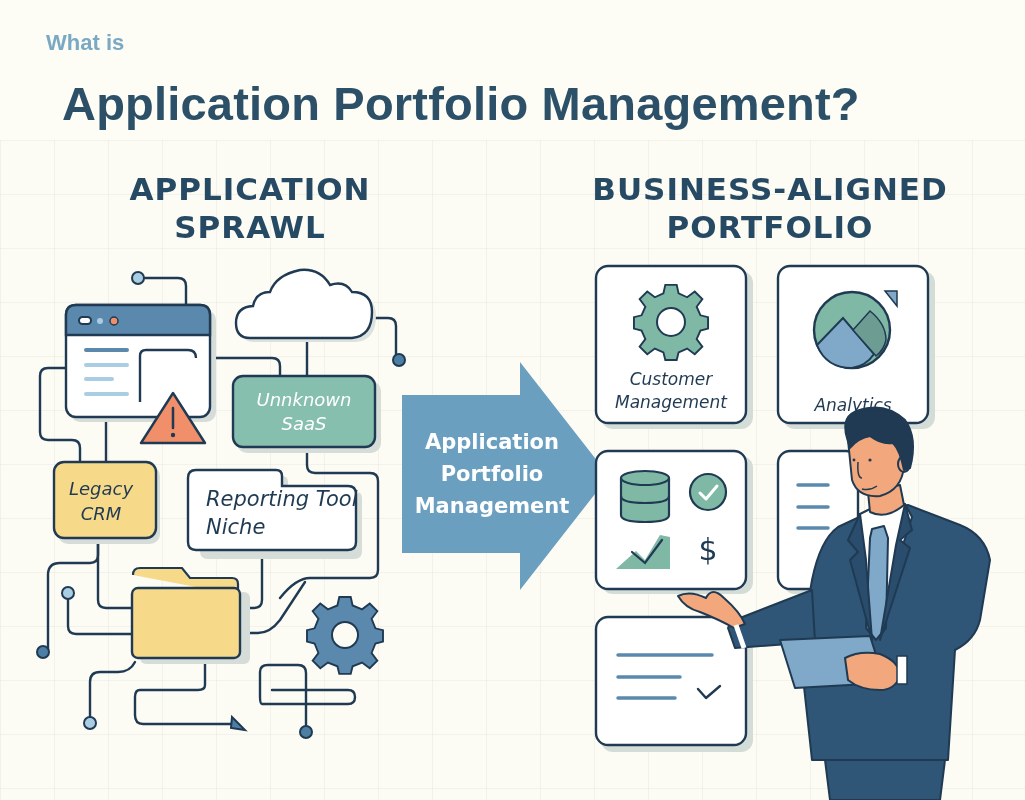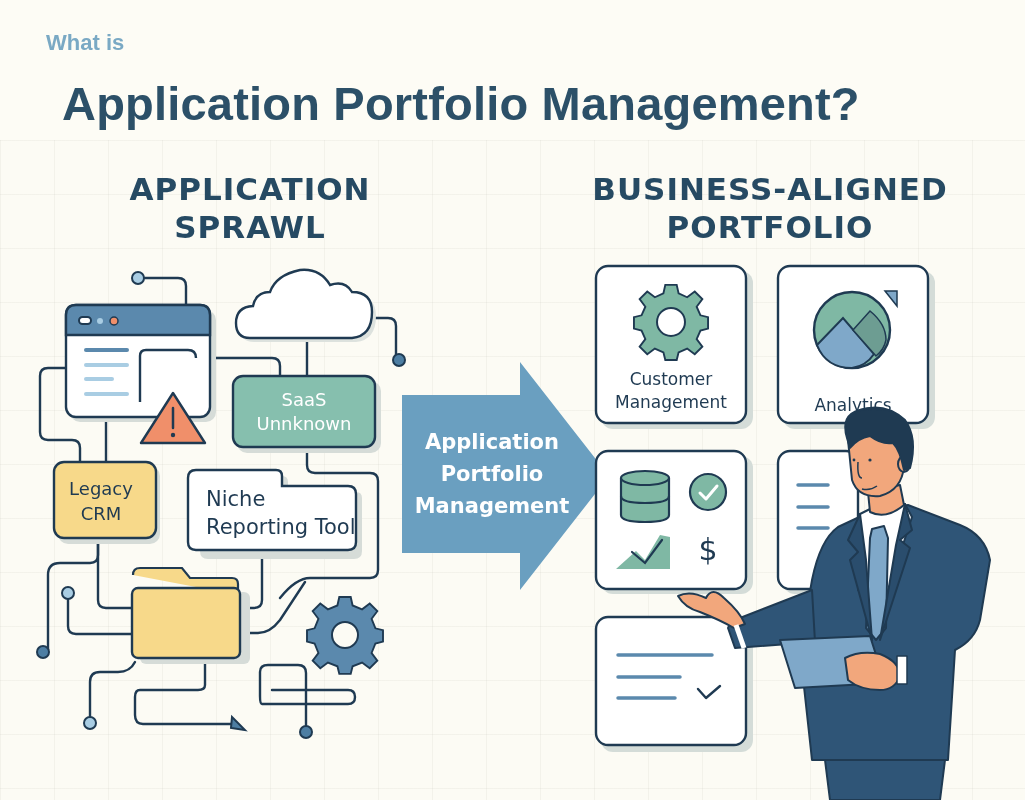--- a/index.html
+++ b/index.html
@@ -13,21 +13,21 @@
     background-position:0 140px;
     font-family:"DejaVu Sans", sans-serif;
   }
   .header-bg { position:absolute; left:0; top:0; width:1025px; height:140px; background:#fdfcf5; }
   .kicker { position:absolute; left:46px; top:30px; font-family:"Liberation Sans", sans-serif; font-weight:bold; font-size:22px; color:#7aa9c4; }
   .title { position:absolute; left:46px; top:76px; font-family:"Liberation Sans", sans-serif; font-weight:bold; font-size:47px; color:#2c5068; letter-spacing:0.2px;margin-left:16px; }
   .section-title { position:absolute; text-align:center; font-family:"DejaVu Sans", sans-serif; font-weight:bold; font-size:31px; color:#264a63; line-height:38px; letter-spacing:1px; }
   .stitle-left { left:100px; top:170px; width:300px; }
   .stitle-right { left:570px; top:170px; width:400px; }
   svg.art { position:absolute; left:0; top:0; }
-  .label { position:absolute; text-align:center; font-family:"DejaVu Sans", sans-serif; }
+  .label { position:absolute; text-align:center; font-family:"DejaVu Sans", sans-serif;font-style:italic; }
   .arrow-text { position:absolute; left:402px; top:426px; width:180px; text-align:center; color:#ffffff; font-family:"DejaVu Sans", sans-serif; font-weight:bold; font-size:21px; line-height:32px; }
 </style>
 </head>
 <body>
 
 <div class="header-bg"></div>
 <div class="kicker">What is</div>
 <div class="title">Application Portfolio Management?</div>
 
 <div class="section-title stitle-left">
@@ -231,30 +231,30 @@
 
     <path d="M845 658 Q860 650 880 654 Q900 662 900 676 Q895 690 880 690 Q860 690 848 680 Z" fill="#f2a77c"></path>
     <rect x="897" y="656" width="10" height="28" fill="#ffffff" stroke-width="1.5"></rect>
 
     <path d="M734 628 Q720 620 700 612 Q685 608 678 596 Q690 590 706 598 Q712 586 724 598 Q740 612 745 624 Z" fill="#f2a77c"></path>
     <path d="M736 625 L744 648" stroke="#ffffff" stroke-width="5"></path>
   </g>
 </svg>
 
 <div class="label" style="left:233px;top:388px;width:142px;color:#ffffff;font-size:18px;line-height:24px;">
+  <div>Unnknown</div>
   <div>SaaS</div>
-  <div>Unnknown</div>
 </div>
 <div class="label" style="left:54px;top:476px;width:94px;color:#1f3a52;font-size:18px;line-height:25px;">
   <div>Legacy</div>
   <div>CRM</div>
 </div>
 <div class="label" style="left:206px;top:485px;width:170px;color:#1f3a52;font-size:21px;line-height:28px;text-align:left;">
+  <div>Reporting Tool</div>
   <div>Niche</div>
-  <div>Reporting Tool</div>
 </div>
 
 <div class="arrow-text">
   <div>Application</div>
   <div>Portfolio</div>
   <div>Management</div>
 </div>
 
 <div class="label" style="left:596px;top:368px;width:150px;color:#1f3a52;font-size:17px;line-height:23px;">
   <div>Customer</div>

